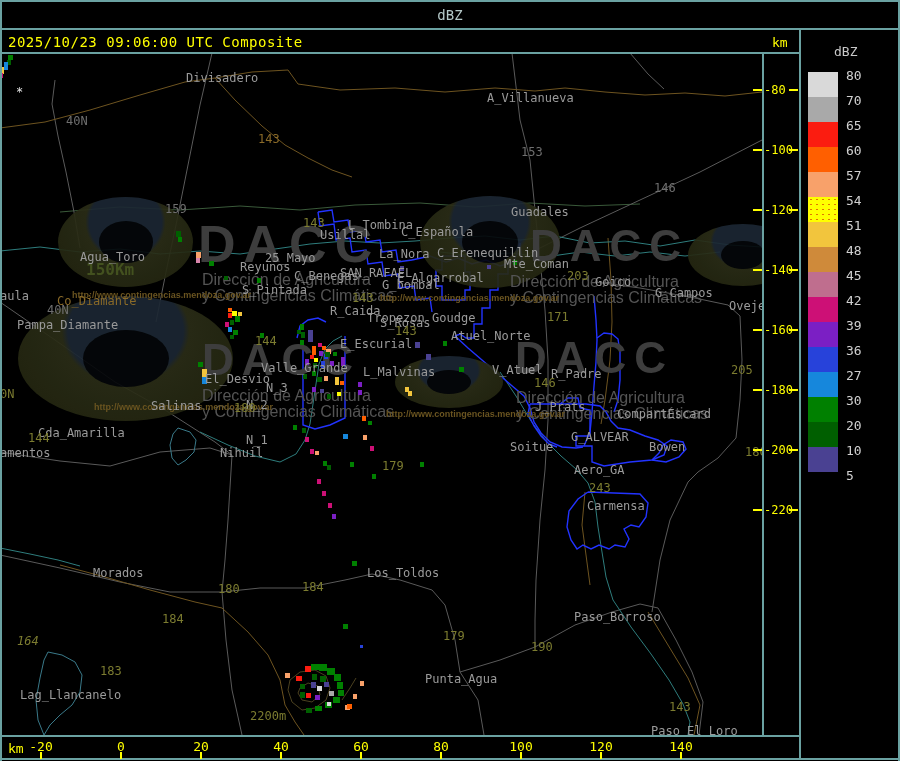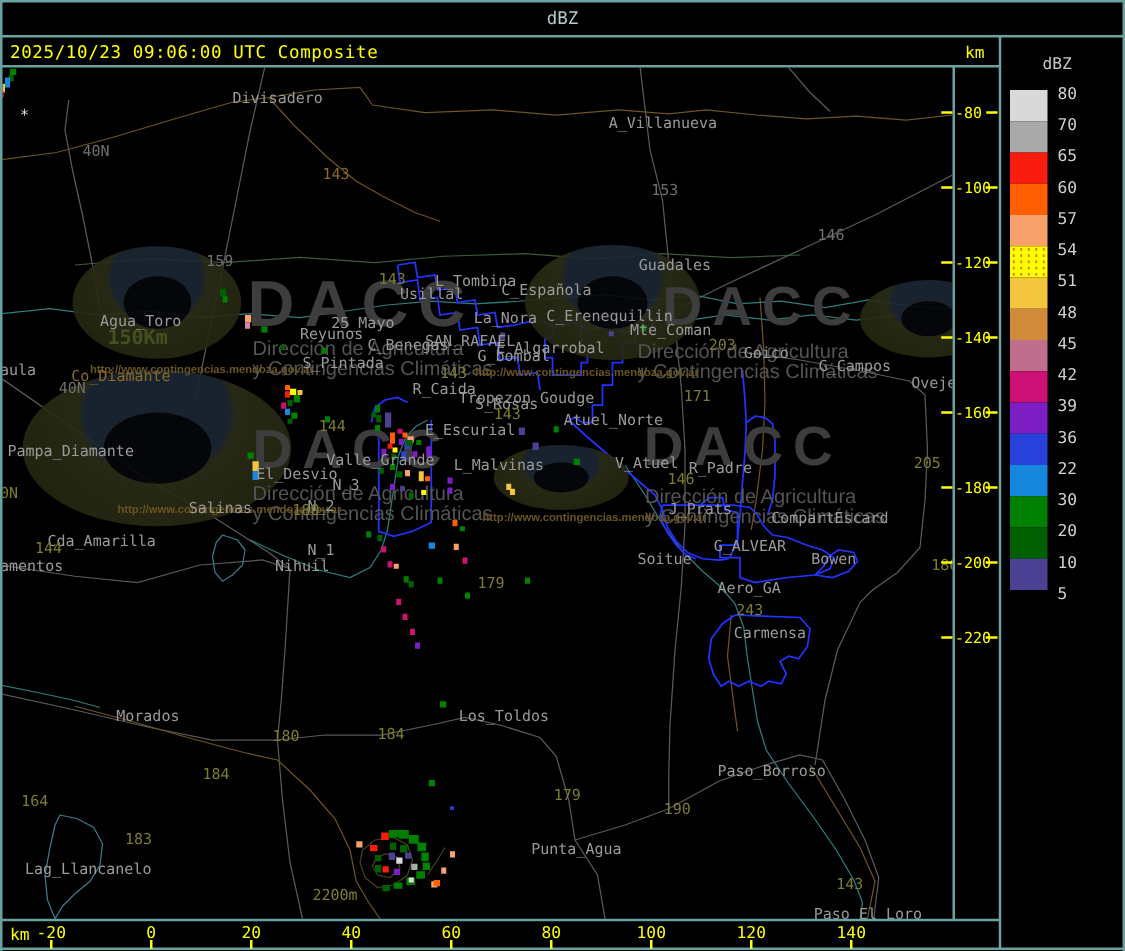--- a/index.html
+++ b/index.html
@@ -273,21 +273,21 @@
         <div class="lbl lg" style="left: 727px; top: 246px;">Oveje</div>
         <div class="lbl lo" style="left: 350px; top: 238px;">143</div>
         <div class="lbl lg" style="left: 365px; top: 242px; margin-top: 16px;">Tropezon Goudge</div>
         <div class="lbl lg" style="left: 240px; top: 230px;">S_Pintada</div>
         <div class="lbl lg" style="left: 328px; top: 251px;">R_Caida</div>
         <div class="lbl lg" style="left: 378px; top: 263px;">S_Rosas</div>
         <div class="lbl lo" style="left: 393px; top: 271px;">143</div>
         <div class="lbl lb" style="left: 55px; top: 241px;">Co_Diamante</div>
         <div class="lbl ld" style="left: 45px; top: 250px;">40N</div>
         <div class="lbl lg" style="left: -2px; top: 236px;">aula</div>
-        <div class="lbl lg" style="left: 4px; top: 265px; margin-top: 36px;">Pampa_Diamante</div>
+        <div class="lbl lg" style="left: 15px; top: 265px;">Pampa_Diamante</div>
         <div class="lbl lo" style="left: -2px; top: 334px;">0N</div>
         <div class="lbl lo" style="left: 545px; top: 257px;">171</div>
         <div class="lbl lo" style="left: 253px; top: 281px;">144</div>
         <div class="lbl lg" style="left: 449px; top: 276px;">Atuel_Norte</div>
         <div class="lbl lg" style="left: 338px; top: 284px;">E_Escurial</div>
         <div class="lbl lg" style="left: 259px; top: 308px;">Valle_Grande</div>
         <div class="lbl lg" style="left: 203px; top: 319px;">El_Desvio</div>
         <div class="lbl lg" style="left: 264px; top: 328px;">N_3</div>
         <div class="lbl lg" style="left: 244px; top: 345px;">N_2</div>
         <div class="lbl lo" style="left: 232px; top: 348px;">180</div>
@@ -310,21 +310,21 @@
         <div class="lbl lo" style="left: 743px; top: 392px;">180</div>
         <div class="lbl lg" style="left: 572px; top: 410px;">Aero_GA</div>
         <div class="lbl lo" style="left: 587px; top: 428px;">243</div>
         <div class="lbl lo" style="left: 380px; top: 406px;">179</div>
         <div class="lbl lg" style="left: 585px; top: 446px;">Carmensa</div>
         <div class="lbl lg" style="left: 91px; top: 513px;">Morados</div>
         <div class="lbl lo" style="left: 216px; top: 529px;">180</div>
         <div class="lbl lo" style="left: 300px; top: 527px;">184</div>
         <div class="lbl lg" style="left: 365px; top: 513px;">Los_Toldos</div>
         <div class="lbl lo" style="left: 160px; top: 559px;">184</div>
-        <div class="lbl lo" style="left: 15px; top: 581px;">164</div>
+        <div class="lbl lo" style="left: 15px; top: 581px; font-style: italic;">164</div>
         <div class="lbl lo" style="left: 98px; top: 611px;">183</div>
         <div class="lbl lg" style="left: 18px; top: 635px;">Lag_Llancanelo</div>
         <div class="lbl lo" style="left: 248px; top: 656px;">2200m</div>
         <div class="lbl lg" style="left: 572px; top: 557px;">Paso_Borroso</div>
         <div class="lbl lo" style="left: 441px; top: 576px;">179</div>
         <div class="lbl lo" style="left: 529px; top: 587px;">190</div>
         <div class="lbl lg" style="left: 423px; top: 619px;">Punta_Agua</div>
         <div class="lbl lo" style="left: 667px; top: 647px;">143</div>
         <div class="lbl lg" style="left: 649px; top: 671px;">Paso_El_Loro</div>
       </div>
@@ -413,20 +413,20 @@
         <div class="leg-lbl" style="top: 119px;">65</div>
         <div class="leg-lbl" style="top: 144px;">60</div>
         <div class="leg-lbl" style="top: 169px;">57</div>
         <div class="leg-lbl" style="top: 194px;">54</div>
         <div class="leg-lbl" style="top: 219px;">51</div>
         <div class="leg-lbl" style="top: 244px;">48</div>
         <div class="leg-lbl" style="top: 269px;">45</div>
         <div class="leg-lbl" style="top: 294px;">42</div>
         <div class="leg-lbl" style="top: 319px;">39</div>
         <div class="leg-lbl" style="top: 344px;">36</div>
-        <div class="leg-lbl" style="top: 369px;">22</div>
+        <div class="leg-lbl" style="top: 369px;">27</div>
         <div class="leg-lbl" style="top: 394px;">30</div>
         <div class="leg-lbl" style="top: 419px;">20</div>
         <div class="leg-lbl" style="top: 444px;">10</div>
         <div class="leg-lbl" style="top: 469px;">5</div>
       </div>
   </div>
 </div>
 
 </body></html>

